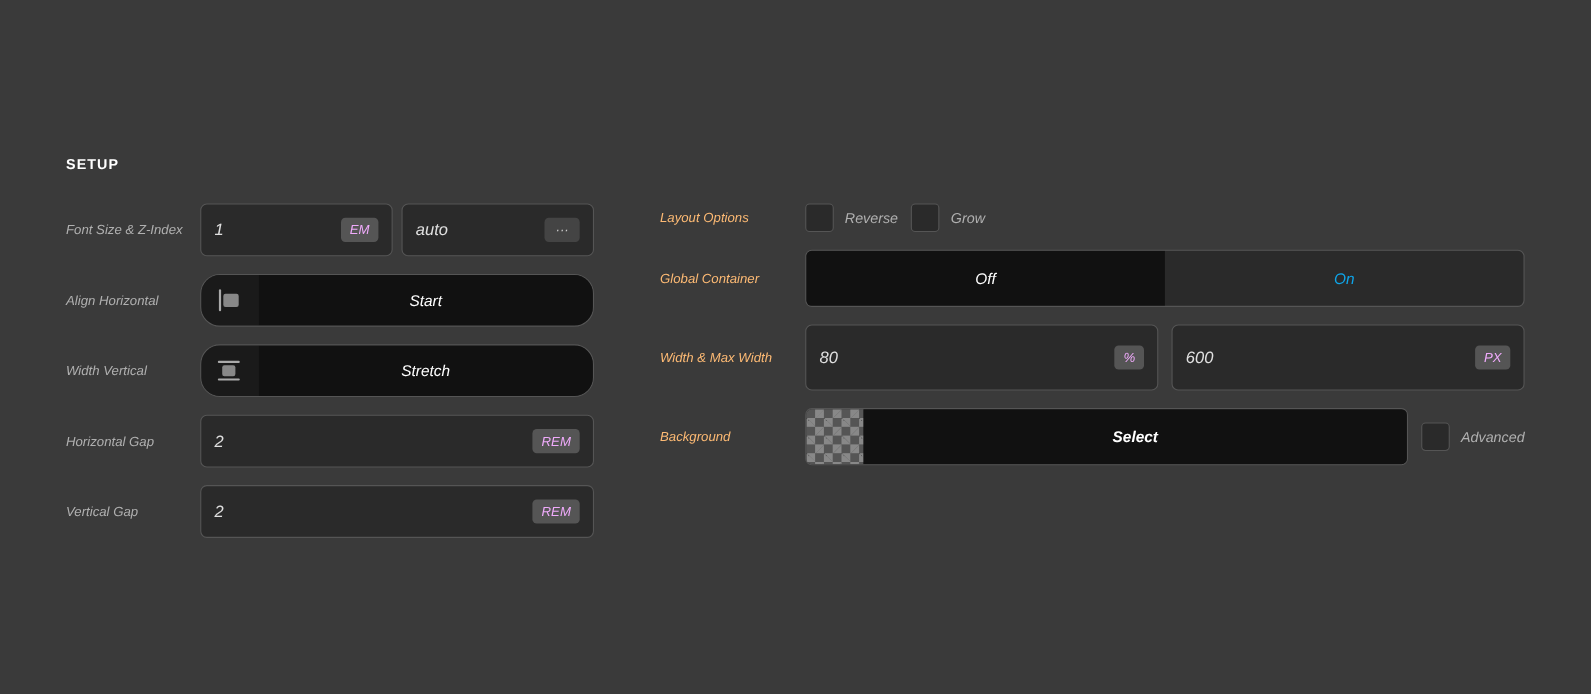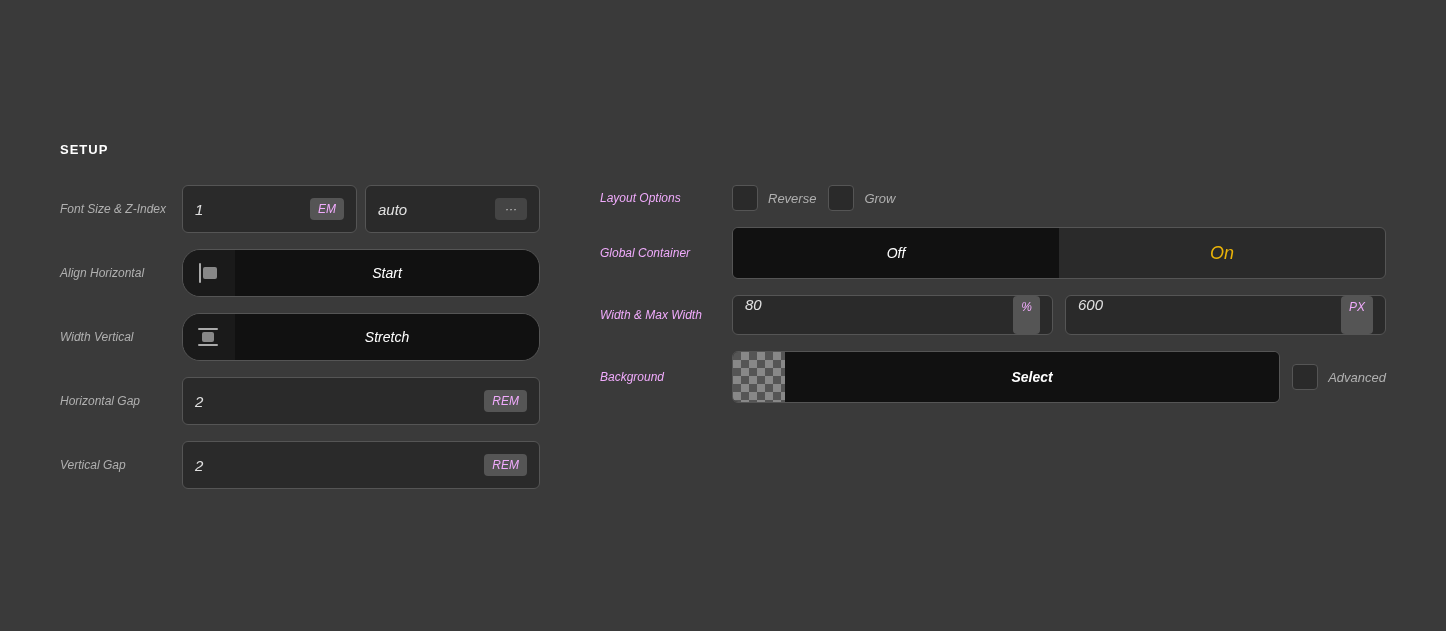--- a/index.html
+++ b/index.html
@@ -142,31 +142,32 @@
       font-size: 14px;
       color: #fff;
       cursor: pointer;
     }
     .toggle-on {
       flex: 1;
       display: flex;
       align-items: center;
       justify-content: center;
       background: transparent;
-      font-size: 18px;
-      color: #eab308;
+      font-size: 14px;
+      color: #0ea5e9;
       cursor: pointer;
     }
     
     .width-input {
       background: #2a2a2a;
       border: 1px solid #555;
       border-radius: 6px;
       display: flex;
-      height: 40px;
+      align-items: center;
+      height: 60px;
       padding: 0 12px;
       gap: 8px;
       flex: 1;
     }
     
     .checkbox {
       width: 26px;
       height: 26px;
       background: #2a2a2a;
       border: 1px solid #555;
@@ -218,21 +219,21 @@
       font-size: 13px;
       color: #b0b0b0;
     }
     .right-row {
       display: flex;
       align-items: center;
       gap: 12px;
     }
     .right-label {
       font-size: 12px;
-      color: #f0abfc;
+      color: #fdba74;
       width: 120px;
       flex-shrink: 0;
       line-height: 1.4;
     }
     .right-controls {
       display: flex;
       gap: 12px;
       flex: 1;
       align-items: center;
     }

